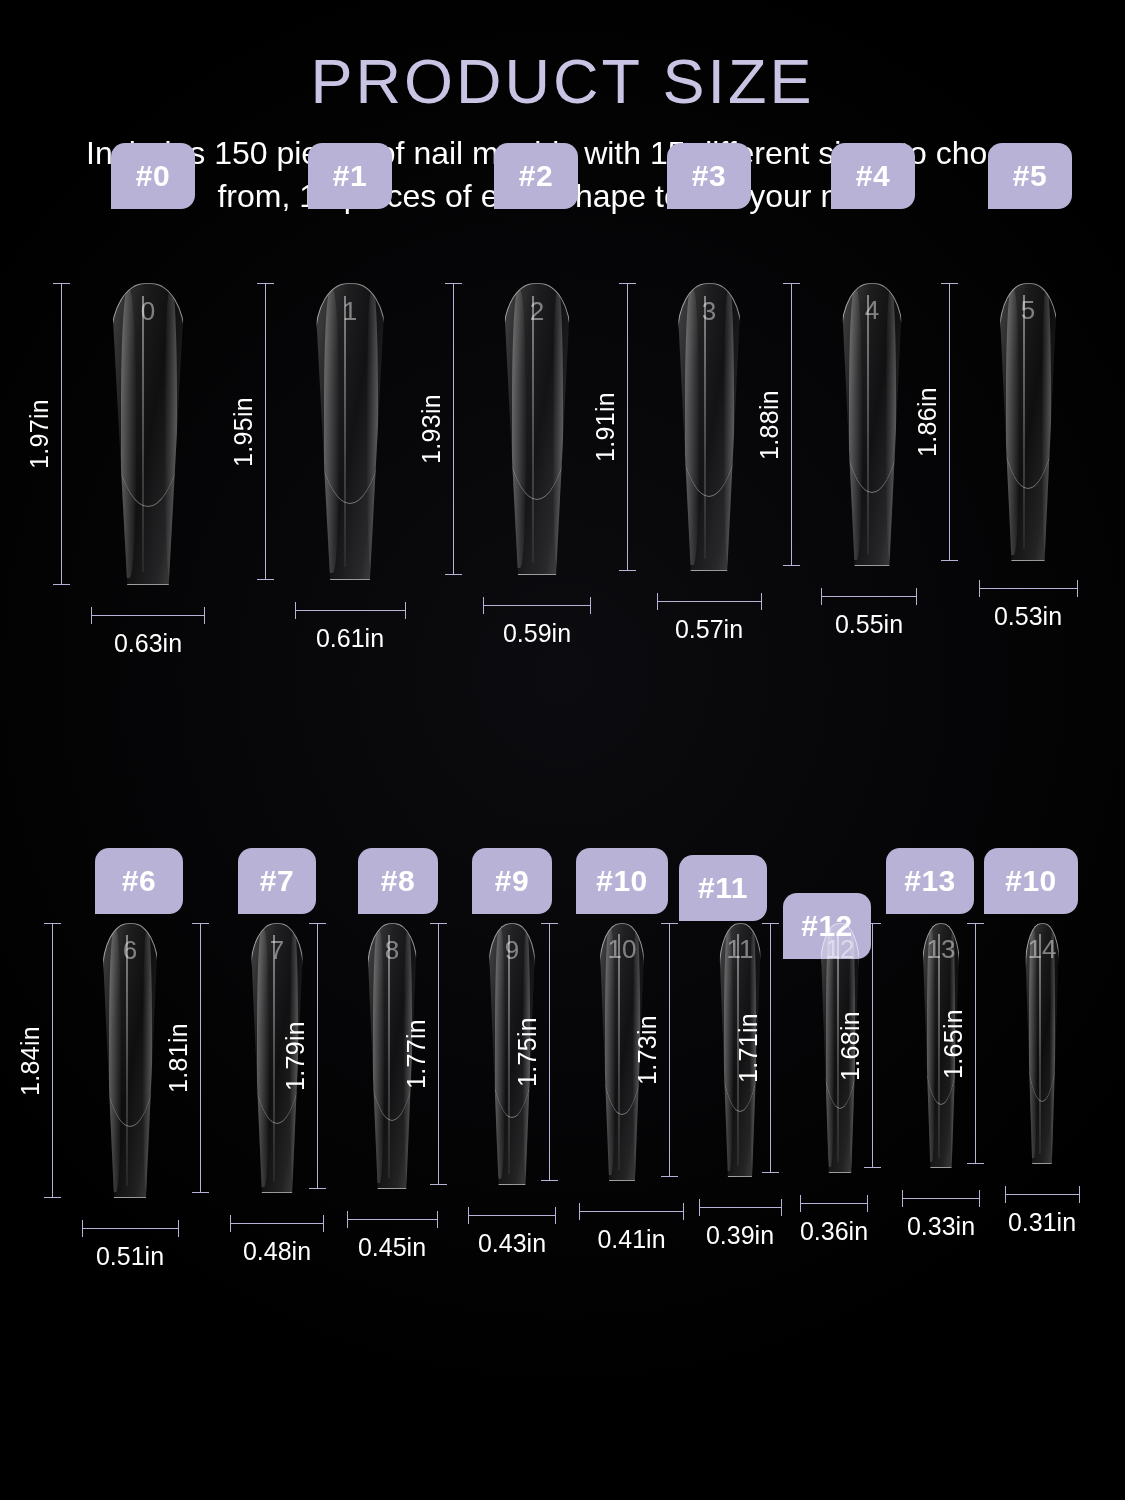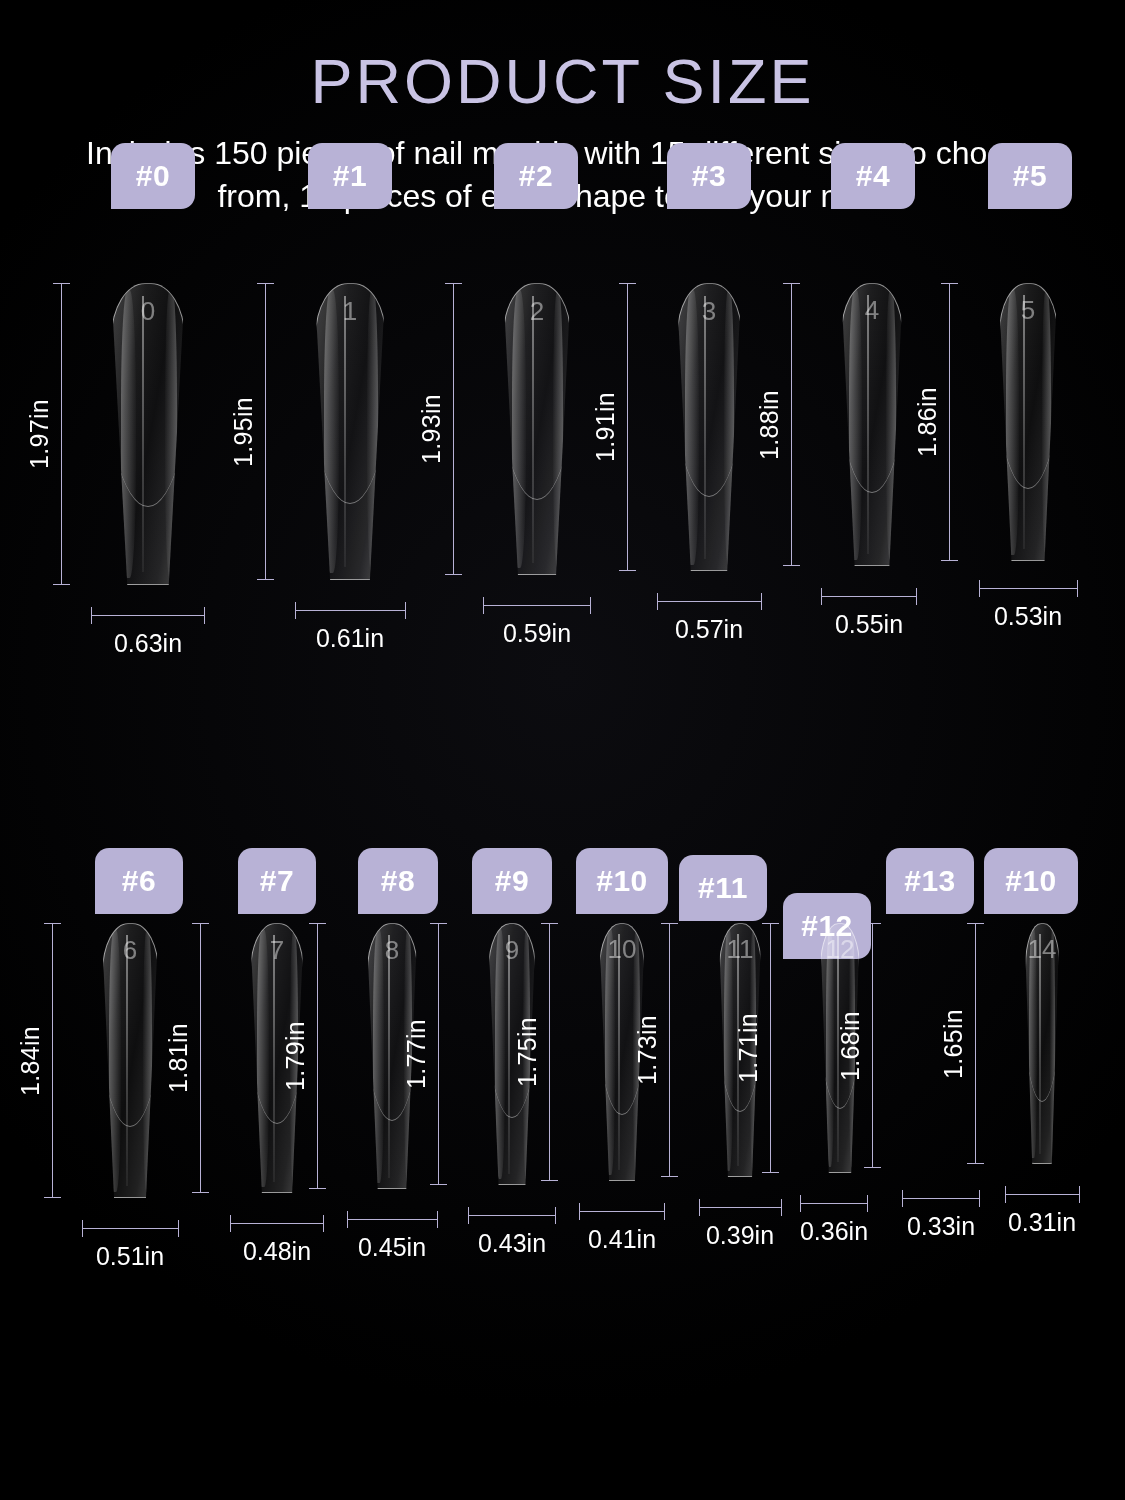--- a/index.html
+++ b/index.html
@@ -410,21 +410,21 @@
           <div class="shine2"></div>
           <div class="num">10</div>
         </div>
       </div>
       <div class="vruler" style="left: 541px; top: 80px; height: 258px; width: 17px;">
         <div class="bar"></div>
         <div class="cap t"></div>
         <div class="cap b"></div>
         <div class="lbl">1.75in</div>
       </div>
-      <div class="hruler" style="left: 579px; top: 360px; width: 86px; height: 17px;">
+      <div class="hruler" style="left: 579px; top: 360px; width: 105px; height: 17px;">
         <div class="bar"></div>
         <div class="cap l"></div>
         <div class="cap r"></div>
         <div class="lbl">0.41in</div>
       </div>
       <div class="chip" style="width: 88px; left: 679px; top: 12px;">
         <span>#11</span>
       </div>
       <div class="nail-wrap" style="left: 718.5px; top: 80px; width: 43px; height: 254px;">
         <div class="nail" style="width: 43px; height: 254px; clip-path: polygon(0% 0%, 100% 0%, 78% 100%, 22% 100%);">
@@ -463,20 +463,27 @@
       </div>
       <div class="hruler" style="left: 800px; top: 352px; width: 68px; height: 17px;">
         <div class="bar"></div>
         <div class="cap l"></div>
         <div class="cap r"></div>
         <div class="lbl">0.36in</div>
       </div>
       <div class="chip" style="width: 88px; left: 886px; top: 5px;">
         <span>#13</span>
       </div>
+      <div class="nail-wrap" style="left: 922px; top: 80px; width: 38px; height: 245px;">
+        <div class="nail" style="width: 38px; height: 245px; clip-path: polygon(0% 0%, 100% 0%, 78% 100%, 22% 100%);">
+          <div class="shine"></div>
+          <div class="shine2"></div>
+          <div class="num">13</div>
+        </div>
+      </div>
       <div class="vruler" style="left: 864px; top: 80px; height: 245px; width: 17px;">
         <div class="bar"></div>
         <div class="cap t"></div>
         <div class="cap b"></div>
         <div class="lbl">1.68in</div>
       </div>
       <div class="hruler" style="left: 902px; top: 347px; width: 78px; height: 17px; padding-left: 28px;">
         <div class="bar"></div>
         <div class="cap l"></div>
         <div class="cap r"></div>

